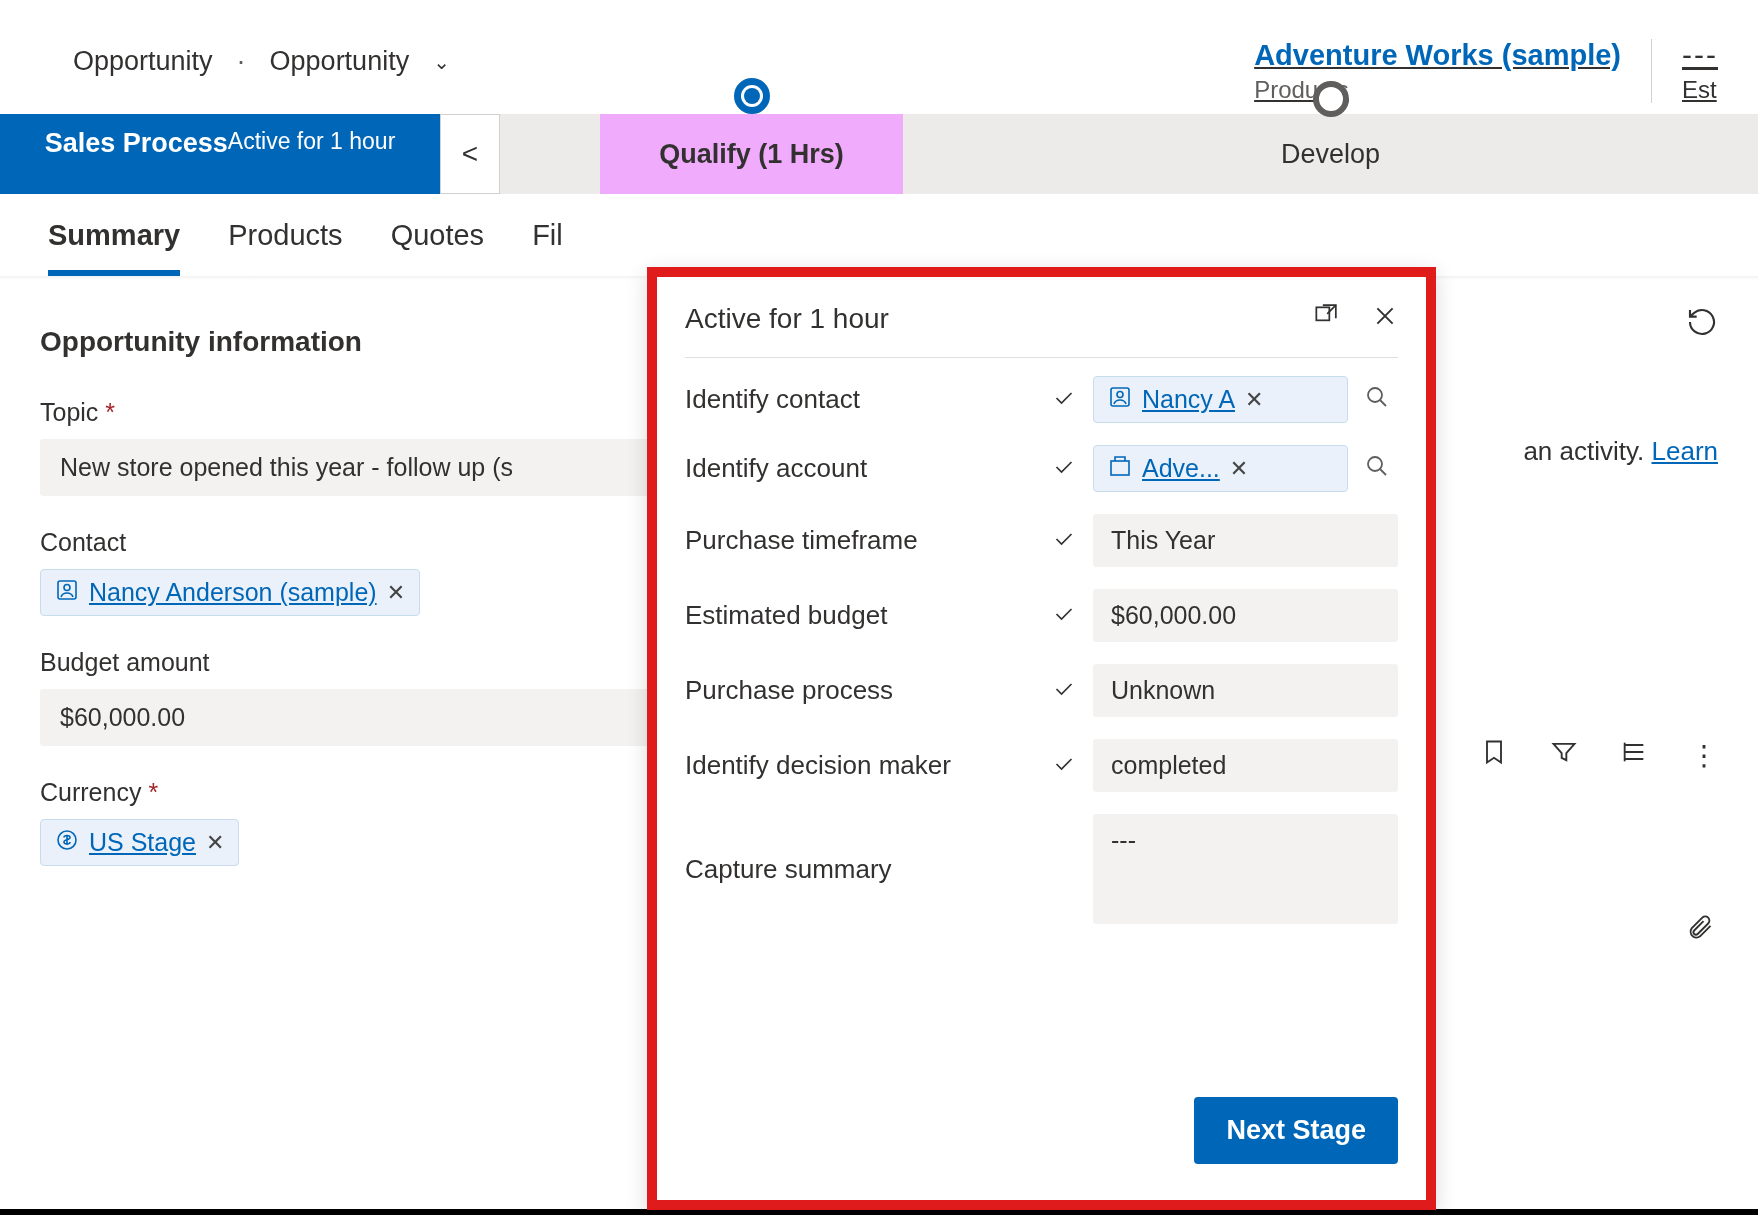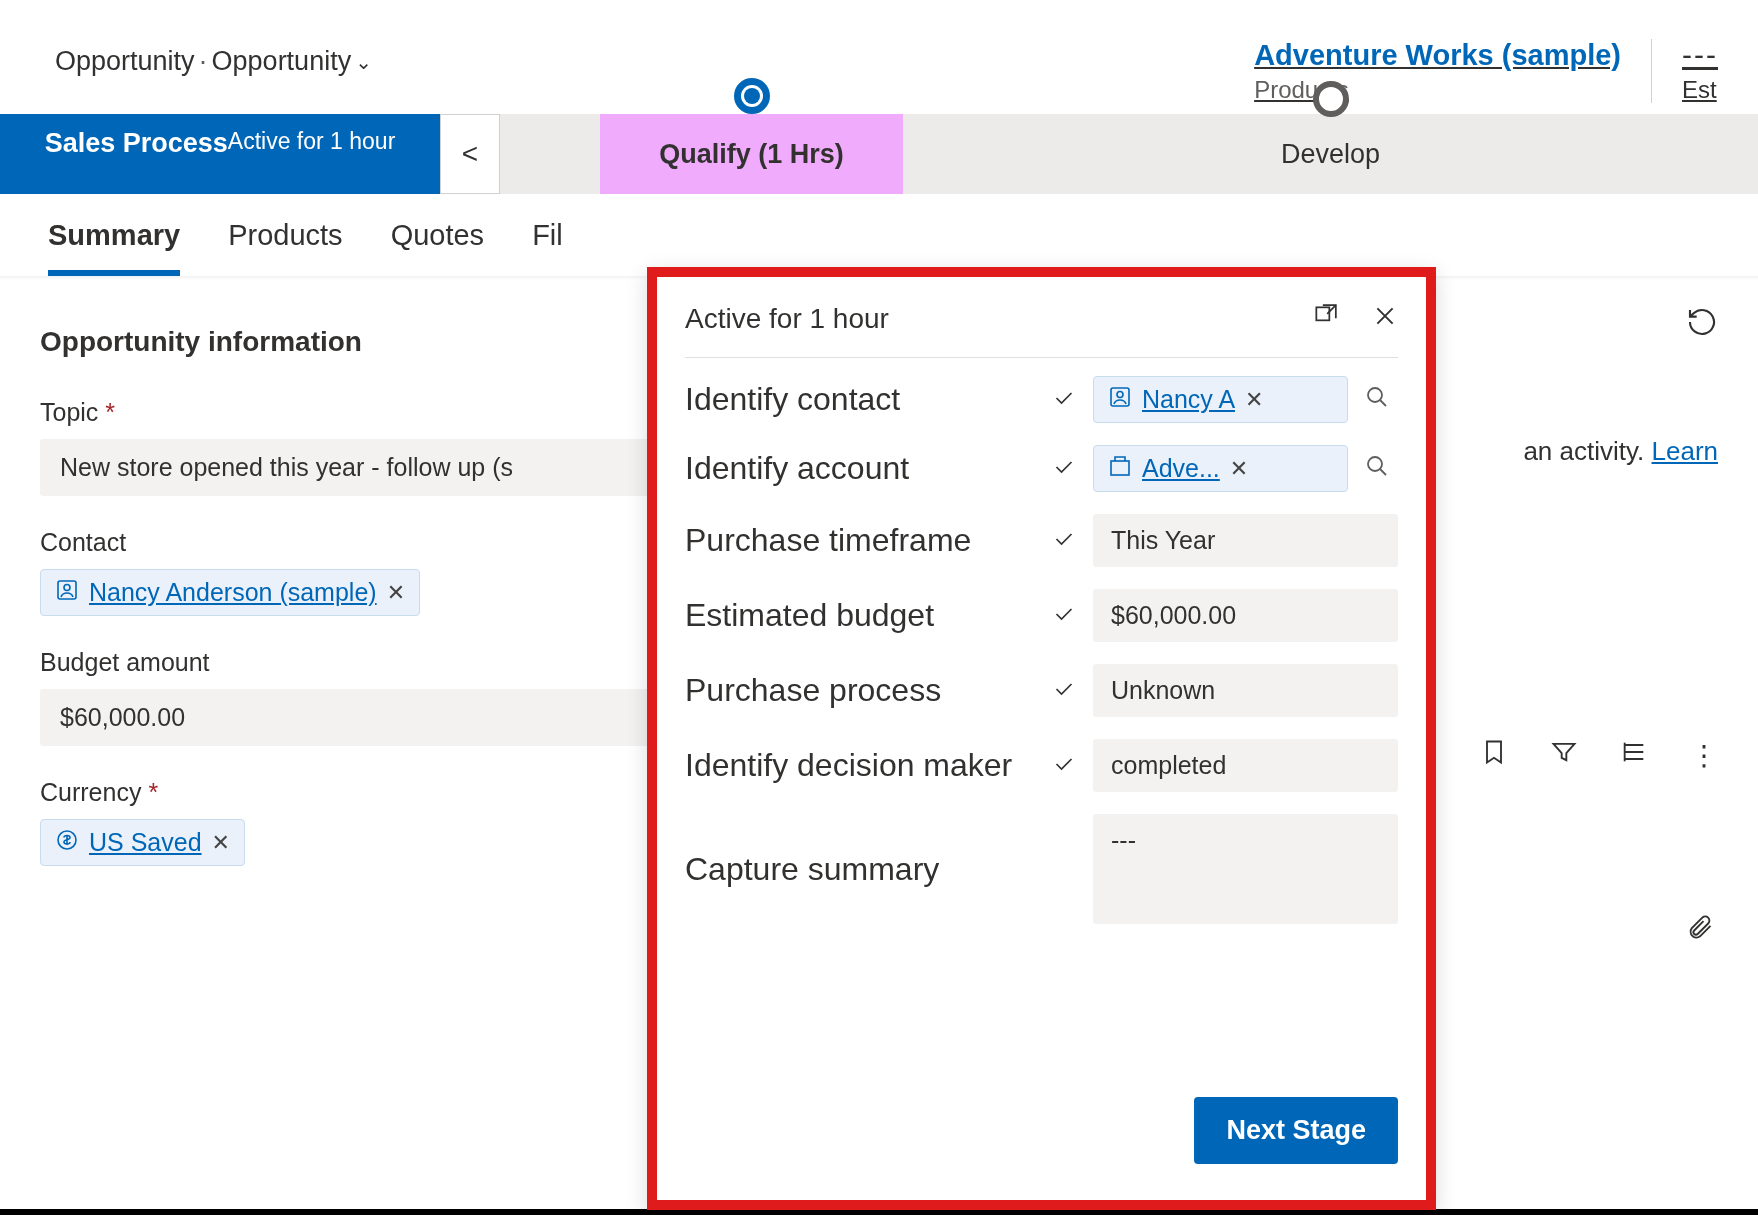--- a/index.html
+++ b/index.html
@@ -4,21 +4,21 @@
 <style>
   * { box-sizing: border-box; margin:0; padding:0; font-family: "Segoe UI", Arial, sans-serif; }
   body { background:#fff; width:1758px; height:1215px; overflow:hidden; position:relative; color:#323130; font-size:20px;}
 
   
   .header { padding: 38px 40px 10px 55px; display:flex; justify-content:space-between; align-items:flex-start;}
   .header-left { }
   .title-row { display:flex; align-items:baseline; gap:14px; }
   .title { font-size:42px; font-weight:600; }
   .saved { font-size:27px; color:#605e5c; }
-  .subtitle-row { margin-top:8px; font-size:27px; display:flex; align-items:center; gap:4px; color:#323130;}
+  .subtitle-row { margin-top:8px; font-size:27px; display:flex; align-items:center; gap:24px; color:#323130;margin-left:18px;}
   .subtitle-row .sep { color:#605e5c; }
   .chevron { font-size:20px; color:#323130; }
   .header-right { display:flex; gap:30px; align-items:center;text-decoration:underline; }
   .account-block { text-align:left; }
   .account-link { color:#0067b8; font-size:29px; font-weight:600; }
   .account-label { color:#605e5c; font-size:24px; margin-top:4px;}
   .vdiv { width:1px; height:64px; background:#d2d0ce; }
   .est { font-size:24px; color:#323130;}
   .dots-corner { font-size:30px; letter-spacing:2px; color:#323130; margin-bottom:4px; text-align:right;}
   
@@ -67,21 +67,21 @@
   .attach { position:absolute; top:604px; right:4px; font-size:34px;}
 
   
   .flyout-wrap { position:absolute; left:647px; top:267px; width:789px; height:943px; border:10px solid #e01b1b; background:#fff; z-index:50; box-shadow:0 6px 20px rgba(0,0,0,.15);}
   .flyout { padding: 26px 28px;}
   .flyout-head { display:flex; justify-content:space-between; align-items:center; padding-bottom:22px; border-bottom:1px solid #e1dfdd; margin-bottom:18px;}
   .flyout-title { font-size:28px;}
   .flyout-icons { display:flex; gap:34px; font-size:24px;}
   .flyout-icons svg{width:26px;height:26px;}
   .fly-row { display:flex; align-items:center; margin-bottom:22px; gap:12px;}
-  .fly-label { width:350px; font-size:32px;}
+  .fly-label { width:350px; font-size:26px;}
   .fly-check { width:34px; text-align:center;}
   .fly-check svg{width:20px;height:16px; stroke:#323130;}
   .fly-val { flex:1; background:#f3f2f1; padding:12px 18px; font-size:25px; border-radius:3px; min-height:52px; display:flex; align-items:center;}
   .fly-lookup { flex:1; display:flex; align-items:center; gap:8px;}
   .fly-lookup .chip{ flex:1; justify-content:flex-start;}
   .fly-lookup .chip a{ overflow:hidden; text-overflow:ellipsis; white-space:nowrap; max-width:110px;}
   .search-ico { width:42px; text-align:center;}
   .search-ico svg{width:24px;height:24px; stroke:#605e5c;}
   .fly-summary .fly-val{ height:110px; align-items:flex-start;}
   .next-stage { position:absolute; bottom:36px; right:28px; background:#0067b8; color:#fff; font-size:27px; font-weight:600; padding:18px 32px; border:none; border-radius:4px; cursor:pointer;}
@@ -172,21 +172,21 @@
 
     <div class="field">
       <div class="field-label"><span>Currency</span> <span class="req">*</span></div>
       <div class="chip">
         <span class="chip-ico">
           <svg viewBox="0 0 24 24" fill="none" stroke="currentColor" stroke-width="1.6">
               <circle cx="12" cy="12" r="9"></circle>
               <path d="M12 7v10M9 9.5c0-1 1-2 3-2s3 1 3 2-1 1.8-3 2.2-3 1-3 2.3 1 2 3 2 3-1 3-2"></path>
             </svg>
         </span>
-        <a href="#">US Saved</a>
+        <a href="#">US Stage</a>
         <span class="chip-x">✕</span>
       </div>
     </div>
   </div>
 
   <div class="right-col">
     <div class="refresh">
       <svg width="32" height="32" viewBox="0 0 24 24" fill="none" stroke="#323130" stroke-width="1.6">
           <path d="M3 12a9 9 0 1 0 3-6.7L3 8"></path>
           <path d="M3 3v5h5"></path>

